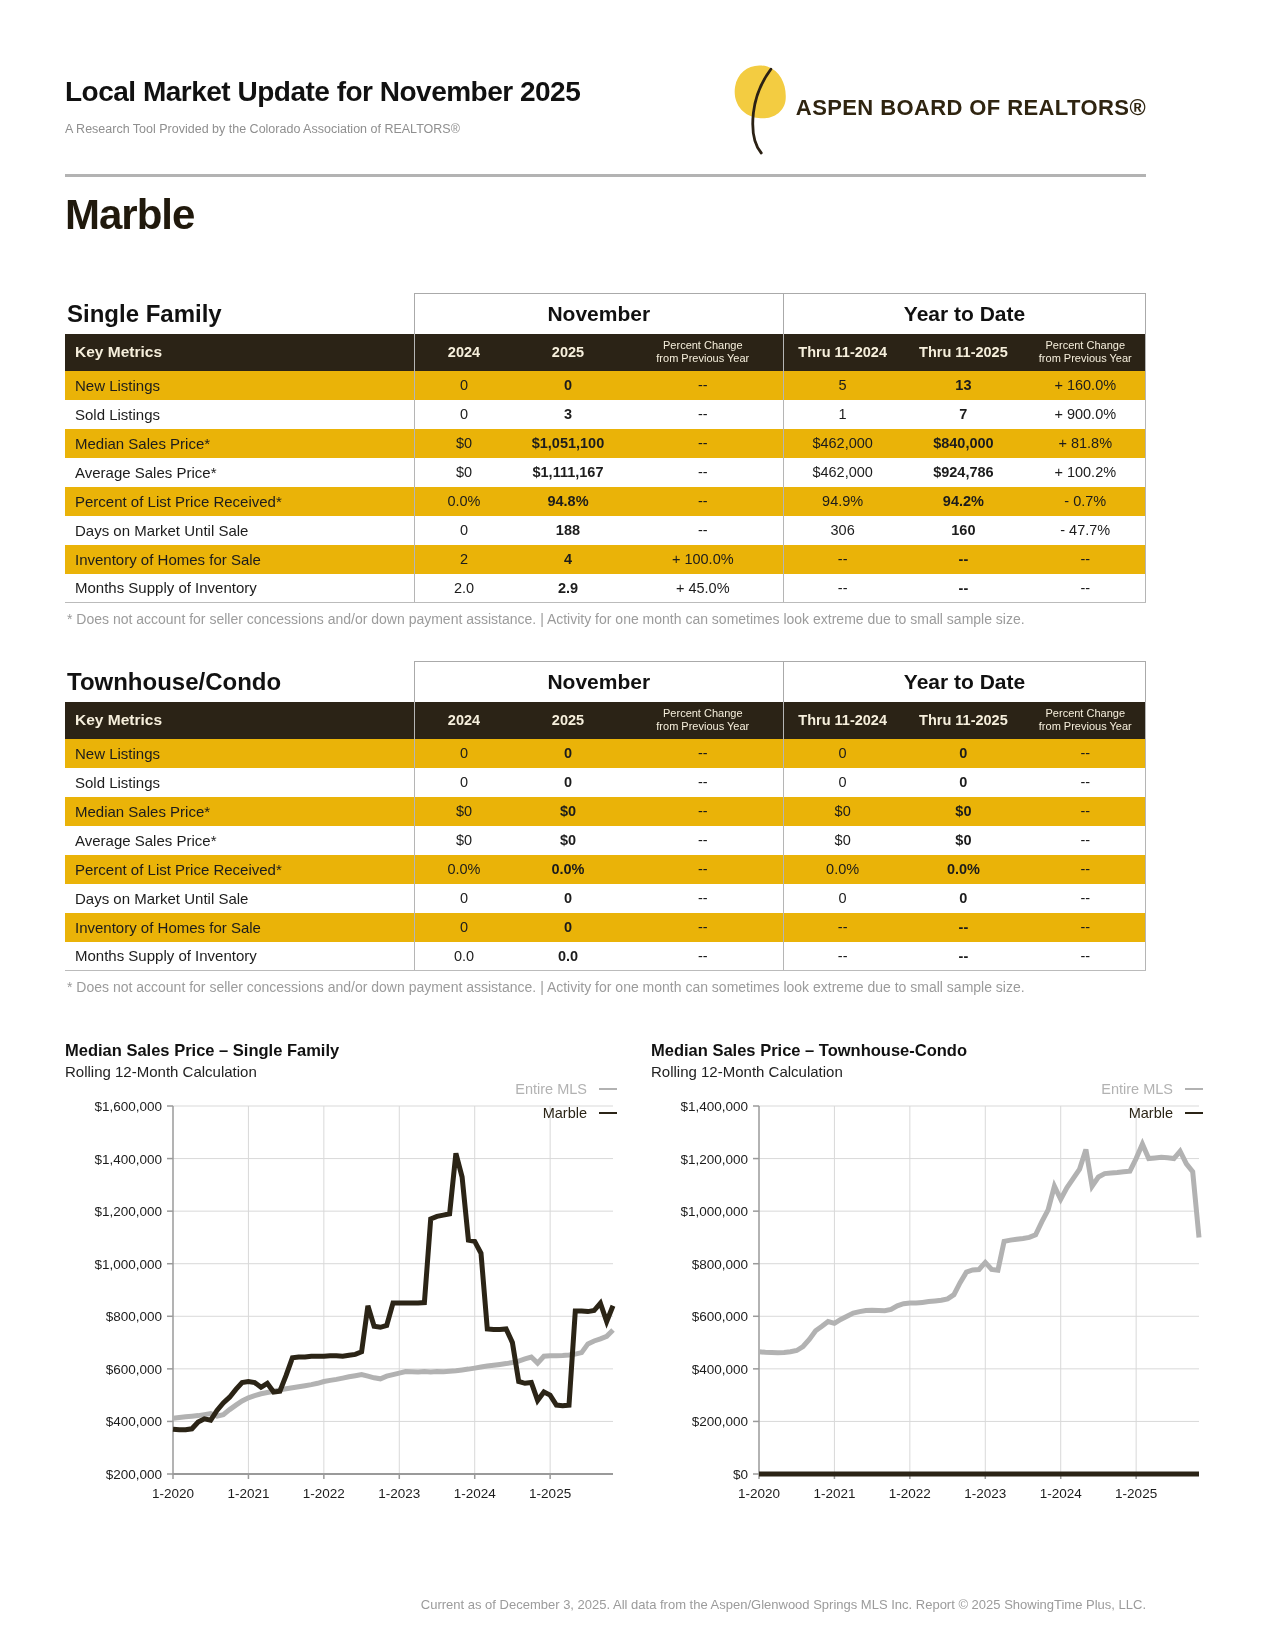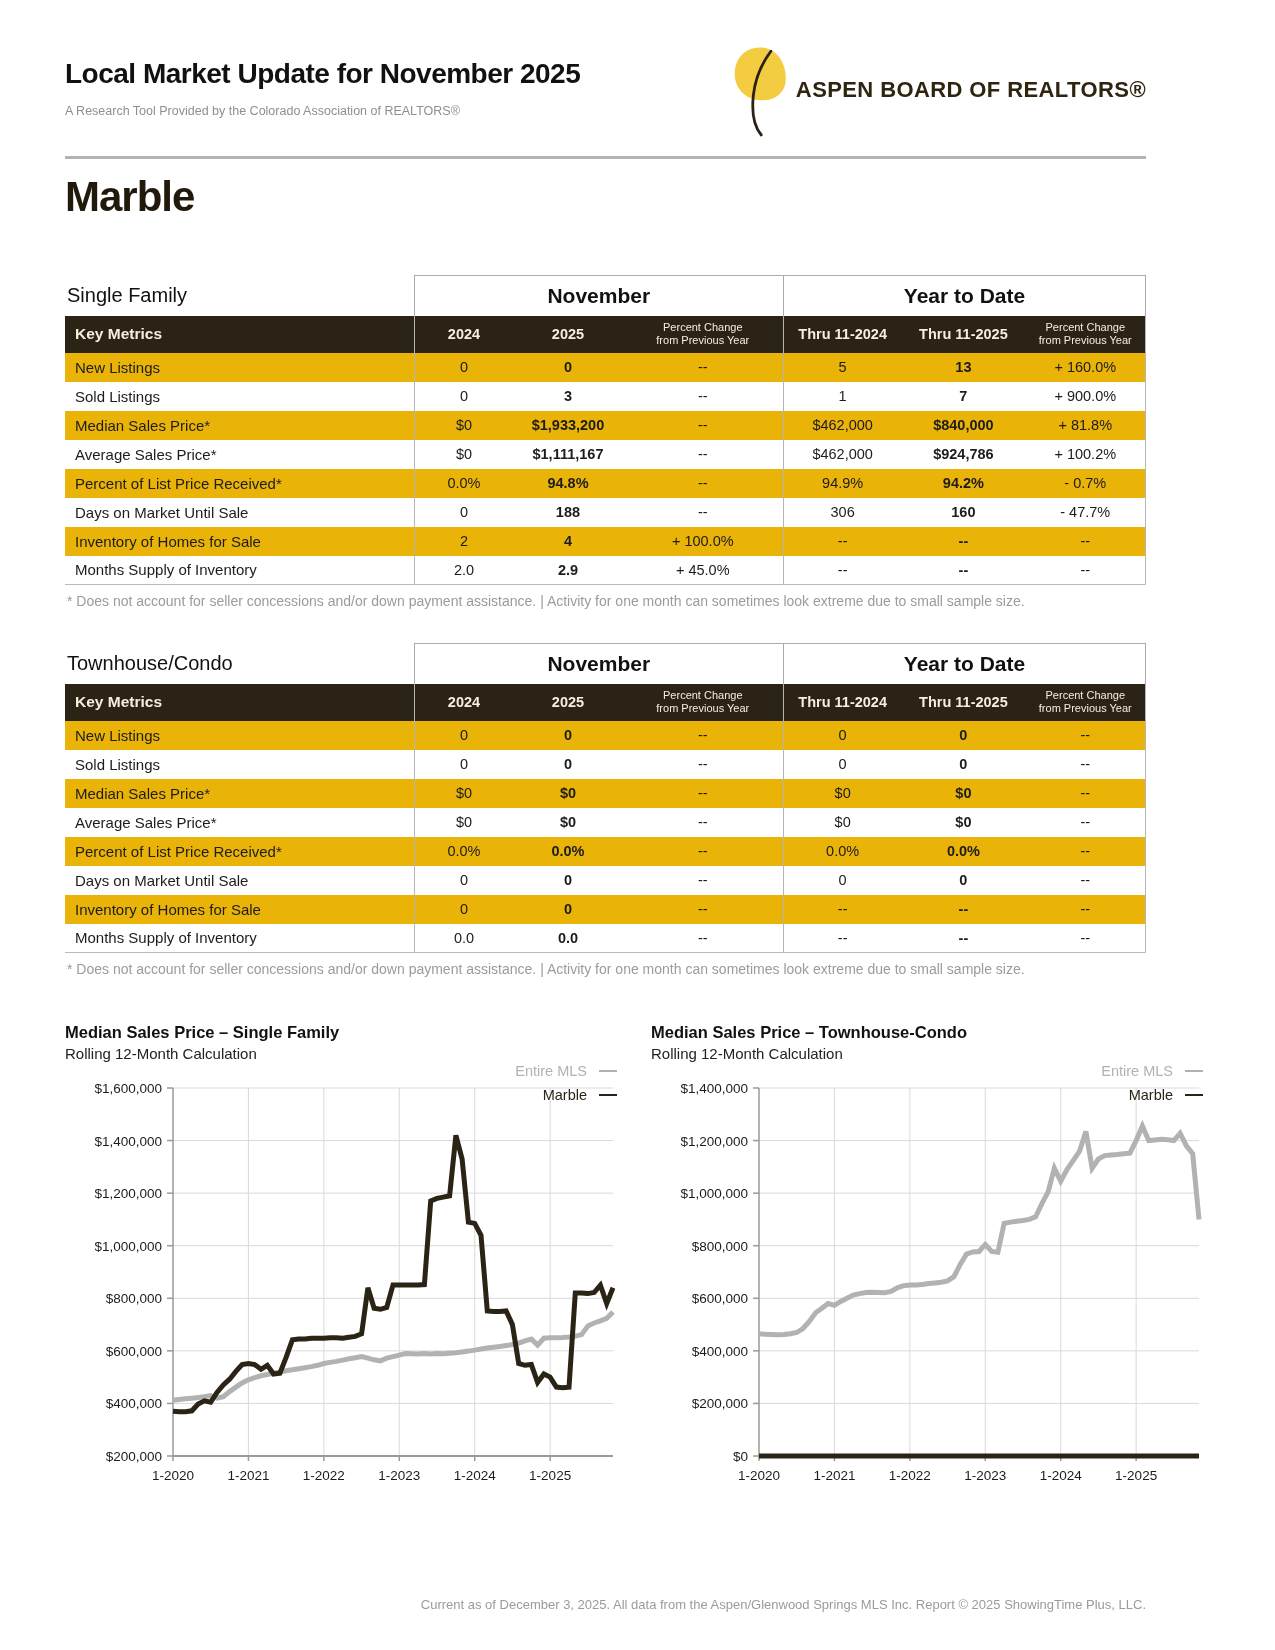--- a/index.html
+++ b/index.html
@@ -1,36 +1,36 @@
 <!DOCTYPE html>
 <html><head>
 <meta charset="utf-8">
 <style>
   * { margin:0; padding:0; box-sizing:border-box; }
   html,body { background:#fff; }
   body { width:1275px; height:1650px; font-family:"Liberation Sans", sans-serif; color:#1c1c1c; overflow:hidden; }
-  .page { width:1211px; height:1650px; padding:58px 65px 0 65px; position:relative; }
+  .page { width:1211px; height:1650px; padding:76px 65px 0 65px; position:relative; }
 
   
   .header { display:flex; justify-content:space-between; align-items:flex-start; }
   .report-title { font-size:28px; font-weight:bold; color:#111; letter-spacing:-0.5px; }
   .report-subtitle { font-size:12.5px; color:#8f8f8f; margin-top:14px; }
   .logo { display:flex; align-items:center; margin-top:-12px; }
   .logo svg { width:62px; height:96px; }
   .logo-text { font-size:22px; font-weight:bold; color:#2f2410; letter-spacing:0.4px; margin-left:2px; margin-top:-8px; }
   .divider { height:3px; background:#b3b3b3; margin-top:14px; }
   .area-title { font-size:42px; font-weight:bold; color:#20190c; margin-top:14px; letter-spacing:-1px; }
 
   
   .market-table { margin-top:54px; }
   .market-table:nth-of-type(2) { margin-top:34px; }
   table { width:100%; border-collapse:collapse; table-layout:fixed; }
   th, td { font-weight:normal; }
   tr.band th { background:#fff; height:40px; vertical-align:middle; }
-  th.section { text-align:left; font-size:20px; font-weight:normal; color:#111; padding-left:2px; }
+  th.section { text-align:left; font-size:24px; font-weight:bold; color:#111; padding-left:2px; }
   th.group { font-size:21px; font-weight:bold; color:#111; text-align:center;
              border-top:1.5px solid #aaa; border-left:1.5px solid #aaa; }
   th.group:last-child { border-right:1.5px solid #aaa; }
   tr.colhead th { background:#2b2316; color:#f6efdc; height:37px; vertical-align:middle; }
   tr.colhead th:first-child { text-align:left; padding-left:10px; font-size:15.5px; font-weight:bold; }
   tr.colhead th { text-align:center; font-size:14.5px; font-weight:bold; }
   tr.colhead th.pct-h { font-size:11px; font-weight:normal; line-height:1.2; white-space:pre-line; }
   tr.colhead th:nth-child(2), tbody td:nth-child(2),
   tr.colhead th:nth-child(5), tbody td:nth-child(5) { border-left:1.5px solid #b5b5b5; }
   tr.colhead th:last-child, tbody td:last-child { border-right:1.5px solid #b5b5b5; }
@@ -121,21 +121,21 @@
             <td>0</td>
             <td class="bold">3</td>
             <td>--</td>
             <td>1</td>
             <td class="bold">7</td>
             <td>+ 900.0%</td>
           </tr>
           <tr class="stripe">
             <td class="metric">Median Sales Price*</td>
             <td>$0</td>
-            <td class="bold">$1,933,200</td>
+            <td class="bold">$1,051,100</td>
             <td>--</td>
             <td>$462,000</td>
             <td class="bold">$840,000</td>
             <td>+ 81.8%</td>
           </tr>
           <tr>
             <td class="metric">Average Sales Price*</td>
             <td>$0</td>
             <td class="bold">$1,111,167</td>
             <td>--</td>

